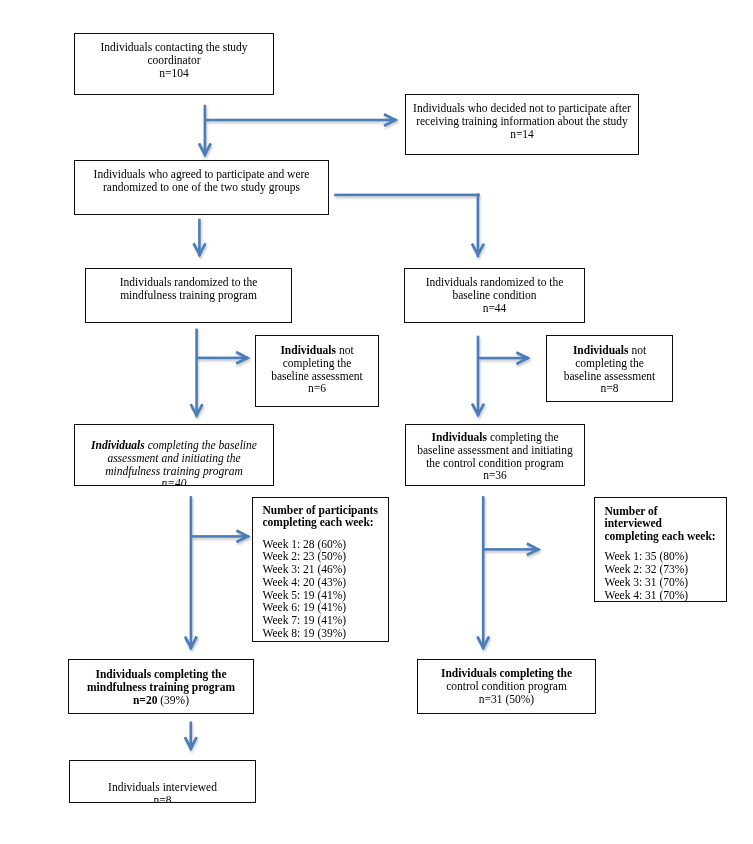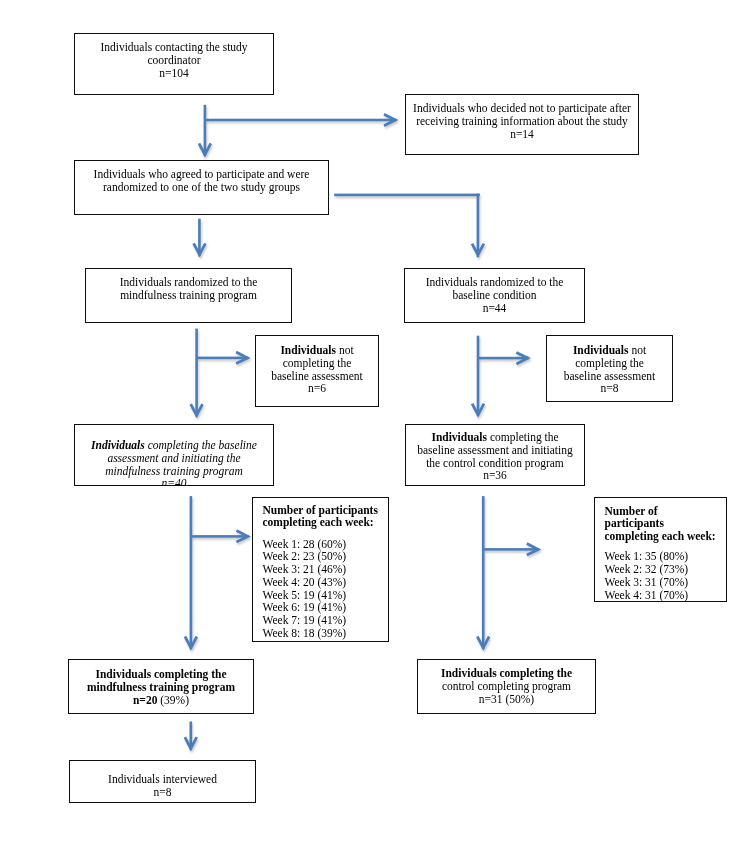--- a/index.html
+++ b/index.html
@@ -164,44 +164,44 @@
     <div class="ln b">Number of participants</div>
     <div class="ln b">completing each week:</div>
     <div class="gap"></div>
     <div class="ln">Week 1: 28 (60%)</div>
     <div class="ln">Week 2: 23 (50%)</div>
     <div class="ln">Week 3: 21 (46%)</div>
     <div class="ln">Week 4: 20 (43%)</div>
     <div class="ln">Week 5: 19 (41%)</div>
     <div class="ln">Week 6: 19 (41%)</div>
     <div class="ln">Week 7: 19 (41%)</div>
-    <div class="ln">Week 8: 18 (39%)</div>
+    <div class="ln">Week 8: 19 (39%)</div>
   </div>
 
   <div class="box lbox" style="left:546px;top:497px;width:133px;height:105px;padding:6.5px 0 0 9.5px;margin-left:48px;">
     <div class="ln b">Number of</div>
-    <div class="ln b">participants</div>
+    <div class="ln b">interviewed</div>
     <div class="ln b">completing each week:</div>
     <div class="gap gap2"></div>
     <div class="ln">Week 1: 35 (80%)</div>
     <div class="ln">Week 2: 32 (73%)</div>
     <div class="ln">Week 3: 31 (70%)</div>
     <div class="ln">Week 4: 31 (70%)</div>
   </div>
 
   <div class="box" style="left:68px;top:659px;width:186px;height:55px;padding-top:8px;">
     <div class="ln b">Individuals completing the</div>
     <div class="ln b">mindfulness training program</div>
     <div class="ln"><span class="b">n=20</span><span> (39%)</span></div>
   </div>
 
   <div class="box" style="left:417px;top:659px;width:179px;height:55px;padding-top:7px;">
     <div class="ln b">Individuals completing the</div>
-    <div class="ln">control completing program</div>
+    <div class="ln">control condition program</div>
     <div class="ln">n=31 (50%)</div>
   </div>
 
-  <div class="box" style="left:69px;top:760px;width:187px;height:43px;padding-top:12px;">
+  <div class="box" style="left:69px;top:760px;width:187px;height:43px;padding-top:20px;">
     <div class="ln">Individuals interviewed</div>
     <div class="ln">n=8</div>
   </div>
 
 </div>
 
 </body></html>

